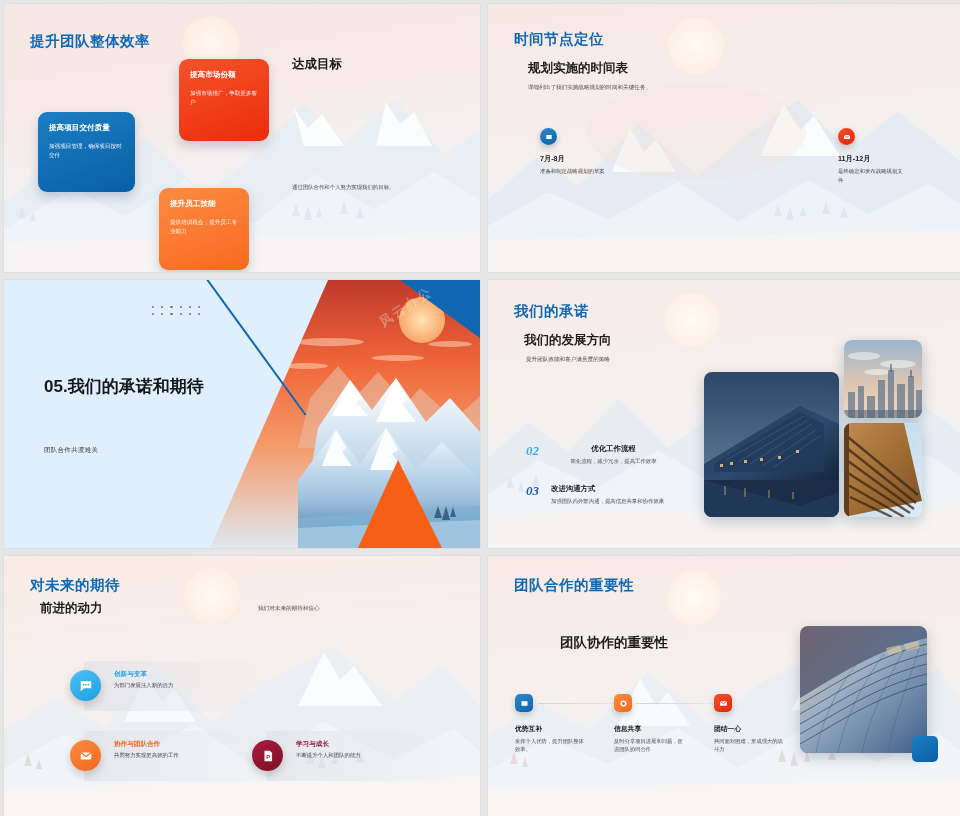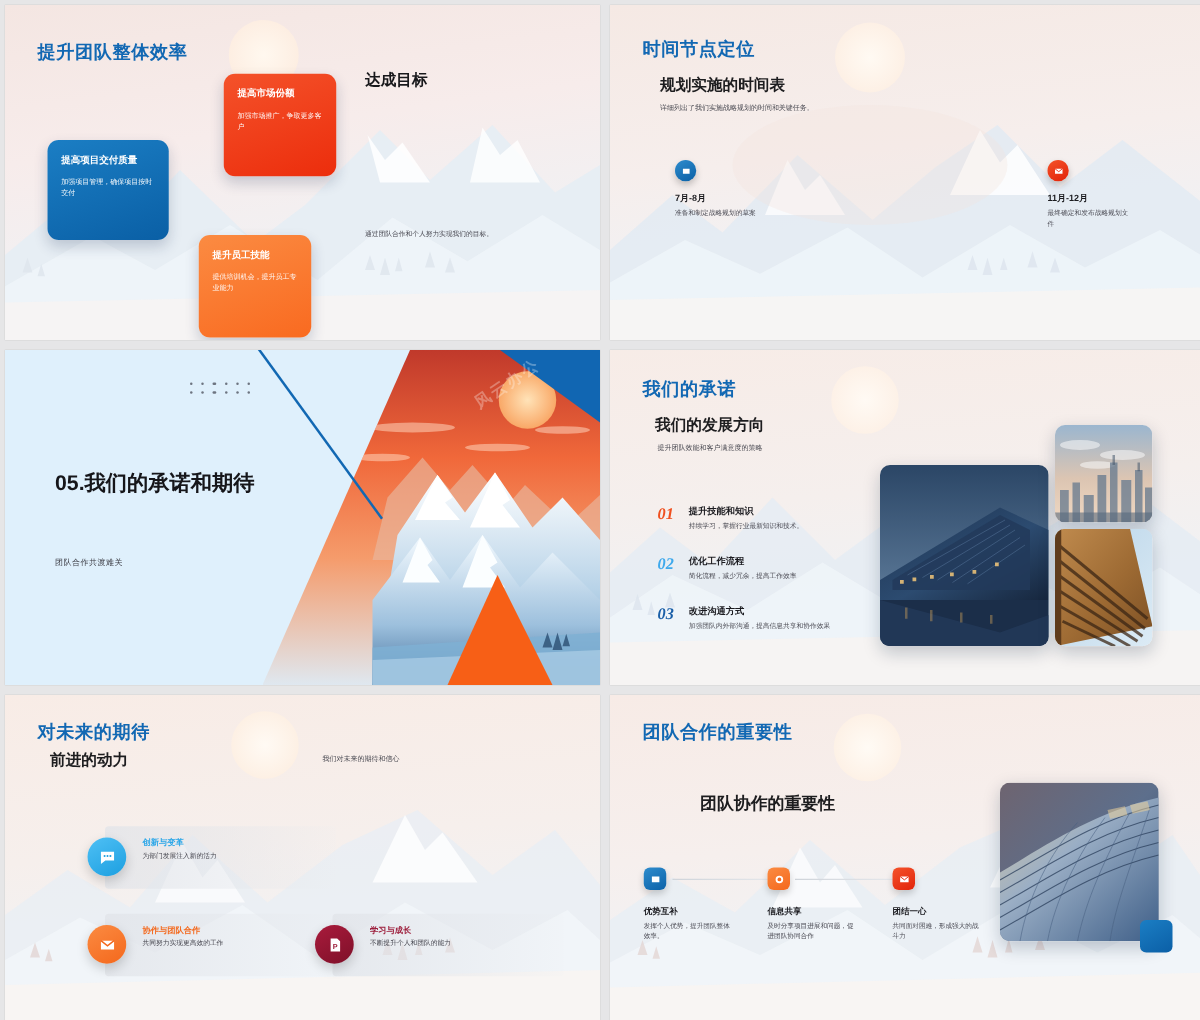--- a/index.html
+++ b/index.html
@@ -389,26 +389,21 @@
             <path d="M30 212 l3 -11 l3 11 z"></path>
           <path d="M44 206 l4 -12 l4 12 z"></path>
         </g>
       </svg>
     </div>
 
     <div class="slide-title" style="left:26px; top:22px;text-align:center;">我们的承诺</div>
     <div class="sub-head" style="left:36px; top:52px;">我们的发展方向</div>
     <div class="sub-desc" style="left:38px; top:75px; width:200px;">提升团队效能和客户满意度的策略</div>
 
-    <div class="num-item" style="left:38px; top:124px;">
-      <div class="n n-01">01</div>
-      <div class="nt">提升技能和知识</div>
-      <div class="nd">持续学习，掌握行业最新知识和技术。</div>
-    </div>
-    <div class="num-item" style="left:38px; top:164px;">
+    <div class="num-item" style="left:38px; top:164px;text-align:center;">
       <div class="n n-02">02</div>
       <div class="nt">优化工作流程</div>
       <div class="nd">简化流程，减少冗余，提高工作效率</div>
     </div>
     <div class="num-item" style="left:38px; top:204px;">
       <div class="n n-03">03</div>
       <div class="nt">改进沟通方式</div>
       <div class="nd">加强团队内外部沟通，提高信息共享和协作效果</div>
     </div>
 

